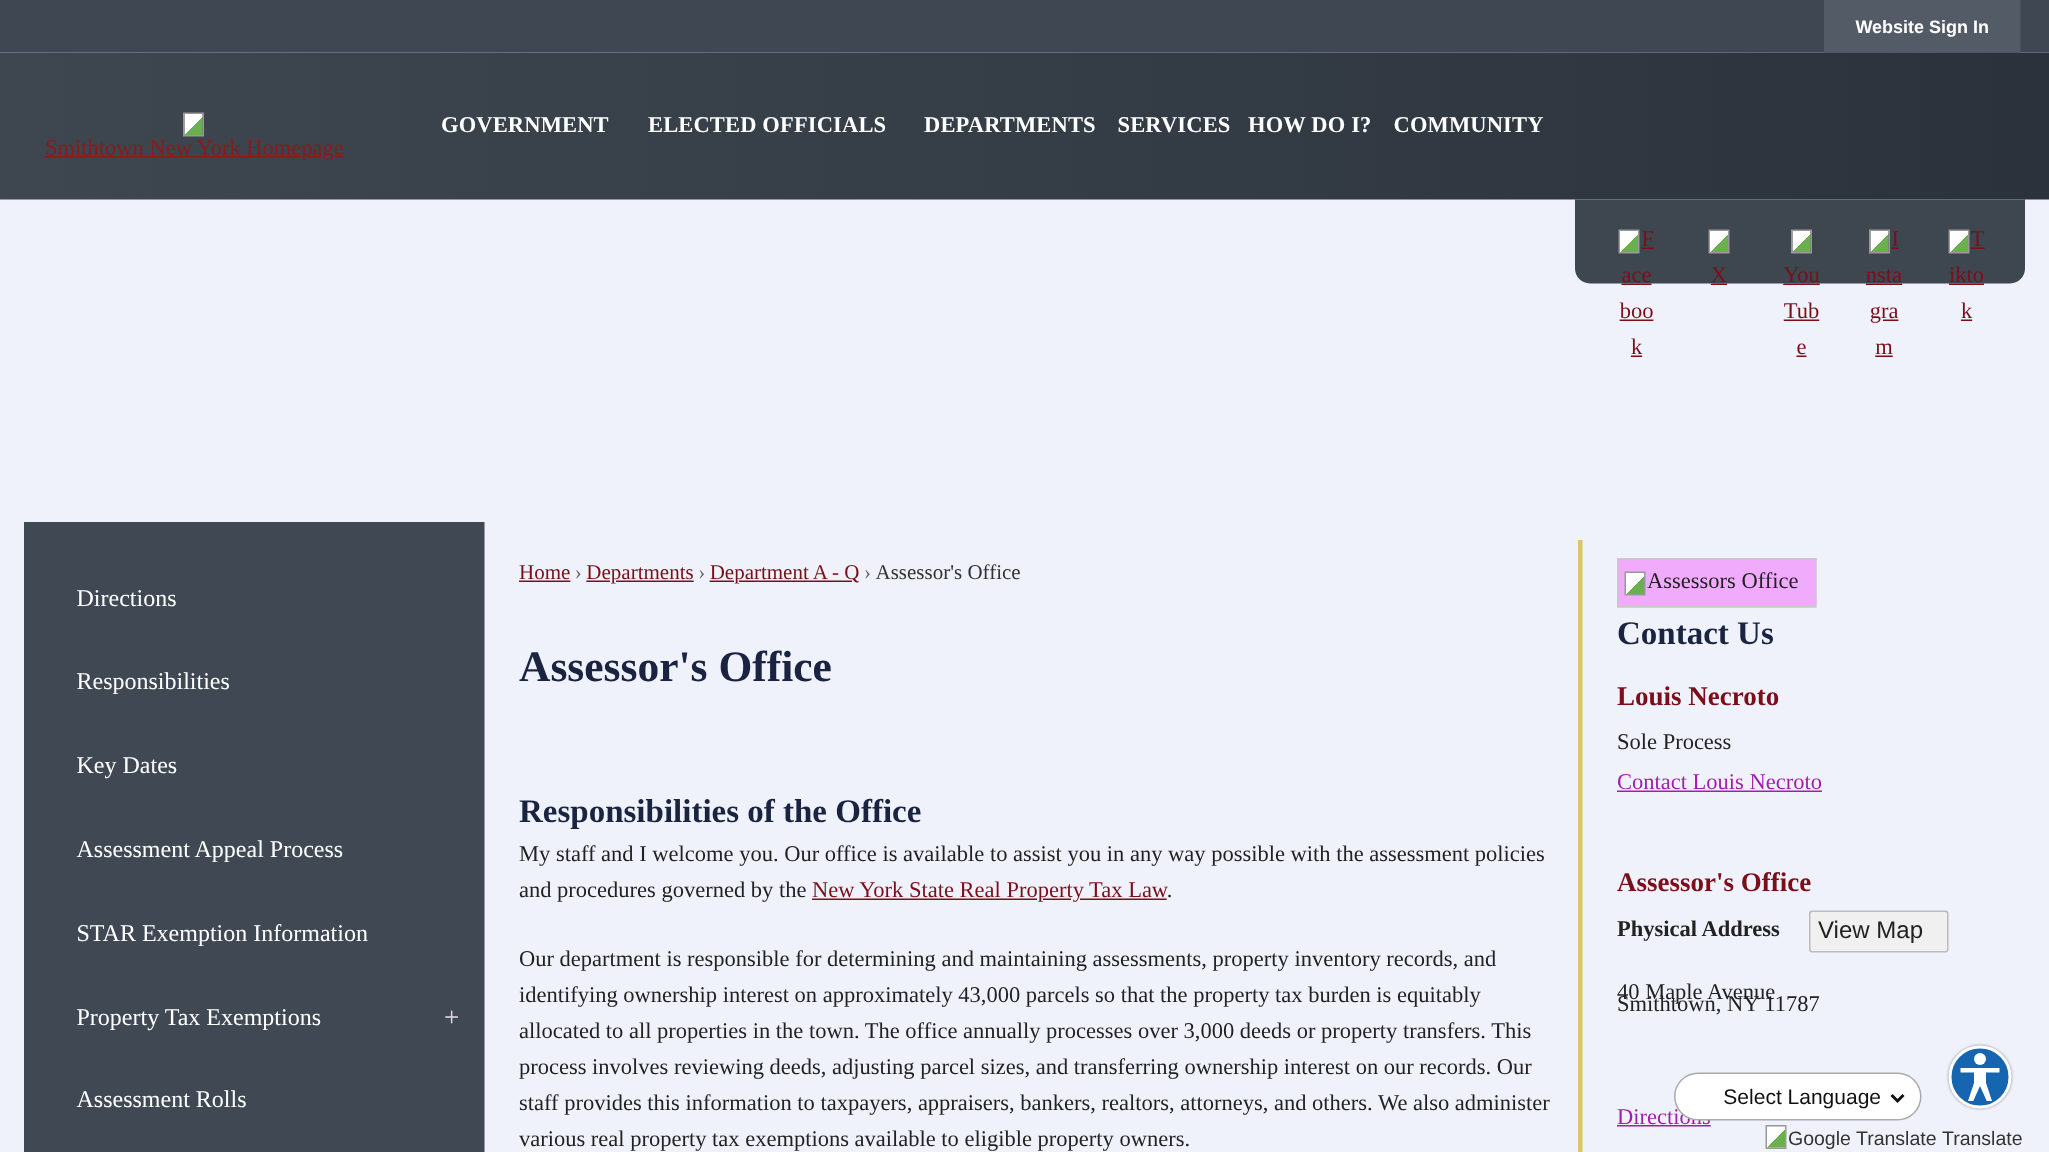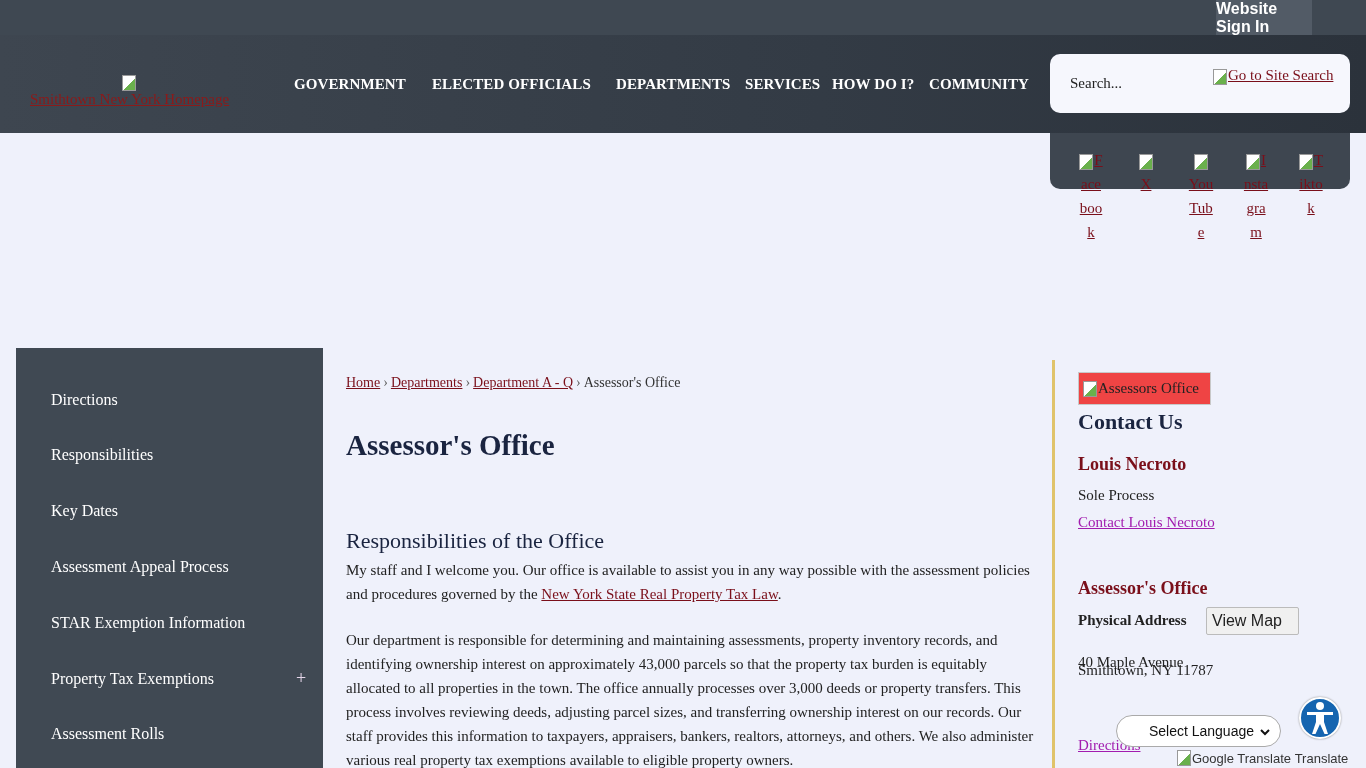--- a/index.html
+++ b/index.html
@@ -4,21 +4,21 @@
 <style>
   * { box-sizing: border-box; margin: 0; padding: 0; }
   html, body { width: 1366px; height: 768px; overflow: hidden; }
   body { font-family: "Liberation Serif", "DejaVu Serif", serif; background: #eff1fb; color: #222; position: relative; }
   a { color: #7a0f1a; }
 
   
   .topbar { position: absolute; left: 0; top: 0; width: 1366px; height: 35px; background: #3f4852; color: #fff; }
   .topbar .acct { position: absolute; left: 34px; top: 10px; font-size: 12px; color: #f0f0f0; }
   .topbar .acct b { font-weight: bold; }
-  .signin { position: absolute; left: 1216px; top: 0; width: 96px; height: 35px; background: #525b66; color: #fff; font-family: "Liberation Sans", sans-serif; font-size: 16px; font-weight: bold; display: flex; align-items: center; justify-content: center; }
+  .signin { position: absolute; left: 1216px; top: 0; width: 131px; height: 35px; background: #525b66; color: #fff; font-family: "Liberation Sans", sans-serif; font-size: 12px; font-weight: bold; display: flex; align-items: center; justify-content: center; }
 
   
   .header { position: absolute; left: 0; top: 35px; width: 1366px; height: 98px; background: linear-gradient(90deg, #3e4650 0%, #333b45 60%, #2b323b 100%); }
   .logo { position: absolute; left: 30px; top: 40px; font-size: 15px; display: flex; align-items: center; flex-direction: column; }
   .logo a { color: #8b1a1a; text-decoration: underline; }
   .broken-img { display: inline-block; width: 14px; height: 16px; border: 1px solid #999; background: linear-gradient(135deg, #fff 55%, #6ab04c 55%); margin-right: 1px; vertical-align: middle; }
   .nav { position: absolute; top: 41px; left: 0; display: flex; }
   .nav span { position: absolute; color: #fff; font-weight: bold; font-size: 15px; white-space: nowrap; letter-spacing: 0.1px; }
   .search-box { position: absolute; left: 1050px; top: 19px; width: 300px; height: 59px; background: #f6f7fd; border-radius: 10px; }
   .search-box .ph { position: absolute; left: 20px; top: 21px; font-size: 15px; color: #222; }
@@ -34,27 +34,27 @@
   .sidebar { position: absolute; left: 16px; top: 348px; width: 307px; height: 420px; background: #404953; }
   .side-item { position: absolute; left: 35px; font-size: 16px; color: #fff; }
   .plus { position: absolute; left: 280px; top: 320px; color: #e6d6ea; font-size: 18px; }
 
   
   .main { position: absolute; left: 323px; top: 348px; width: 1027px; height: 420px; background: #eff1fb; }
   .crumbs { position: absolute; left: 346px; top: 375px; font-size: 14px; color: #333; }
   .crumbs a { color: #7a0f1a; }
   .crumbs .sep { color: #666; margin: 0 3px; }
   h1.title { position: absolute; left: 346px; top: 429px; font-size: 29px; color: #1a2440; font-weight: bold; }
-  h2.sub { position: absolute; left: 346px; top: 528px; font-size: 22px; color: #1a2440; font-weight: normal; }
+  h2.sub { position: absolute; left: 346px; top: 528px; font-size: 22px; color: #1a2440; font-weight: bold; }
   .para { position: absolute; left: 346px; width: 690px; font-size: 15px; line-height: 24px; color: #222; }
   .para a { color: #7a0f1a; }
 
   
   .rightcol-border { position: absolute; left: 1052px; top: 360px; width: 3px; height: 408px; background: #e0c36a; }
-  .img-ph { position: absolute; left: 1078px; top: 372px; width: 133px; height: 33px; border: 1px solid #c8c8c8; background: #ef4444; font-size: 15px; display: flex; align-items: center; padding-left: 4px; color: #222; }
+  .img-ph { position: absolute; left: 1078px; top: 372px; width: 133px; height: 33px; border: 1px solid #c8c8c8; background: #f0abfc; font-size: 15px; display: flex; align-items: center; padding-left: 4px; color: #222; }
   .contact-h { position: absolute; left: 1078px; top: 409px; font-size: 22px; font-weight: bold; color: #1a2440; }
   .person { position: absolute; left: 1078px; top: 454px; font-size: 18px; font-weight: bold; color: #7a0f1a; }
   .rtext { position: absolute; left: 1078px; font-size: 15px; color: #222; }
   .rtext a { color: #a21caf; }
   .office-h { position: absolute; left: 1078px; top: 578px; font-size: 18px; font-weight: bold; color: #7a0f1a; }
   .view-map { position: absolute; left: 1206px; top: 607px; width: 93px; height: 28px; background: #f0f0f0; border: 1px solid #bbb; border-radius: 2px; font-family: "Liberation Sans", sans-serif; font-size: 16px; color: #222; display: flex; align-items: center; justify-content: flex-end; padding-right: 16px; }
 
   .lang { position: absolute; left: 1116px; top: 715px; width: 165px; height: 32px; background: #fff; border: 1px solid #aaa; border-radius: 16px; font-family: "Liberation Sans", sans-serif; font-size: 14px; color: #111; display: flex; align-items: center; justify-content: flex-end; padding-right: 10px; gap: 6px; }
   .gt { position: absolute; left: 1177px; top: 750px; font-family: "Liberation Sans", sans-serif; font-size: 13px; color: #333; display: flex; align-items: center; justify-content: flex-end; }
   .access { position: absolute; left: 1299px; top: 697px; width: 42px; height: 42px; border-radius: 50%; background: #1565b0; border: 2px solid #fff; box-shadow: 0 0 2px #888; display: flex; align-items: center; justify-content: center; }
@@ -71,26 +71,20 @@
     <span class="broken-img"></span>
     <a href="#">Smithtown New York Homepage</a>
   </div>
   <div class="nav">
     <span style="left:294px">GOVERNMENT</span>
     <span style="left:432px">ELECTED OFFICIALS</span>
     <span style="left:616px">DEPARTMENTS</span>
     <span style="left:745px">SERVICES</span>
     <span style="left:832px">HOW DO I?</span>
     <span style="left:929px">COMMUNITY</span>
-  </div>
-  <div class="search-box">
-    <div class="ph">Search...</div>
-    <div class="go">
-      <span class="broken-img"></span><a href="#">Go to Site Search</a>
-    </div>
   </div>
 </div>
 
 <div class="social"></div>
 <div class="soc" style="left:1076px;top:148px">
   <span class="broken-img"></span><a href="#">F</a><br>
   <a href="#">ace</a><br>
   <a href="#">boo</a><br>
   <a href="#">k</a>
 </div>

